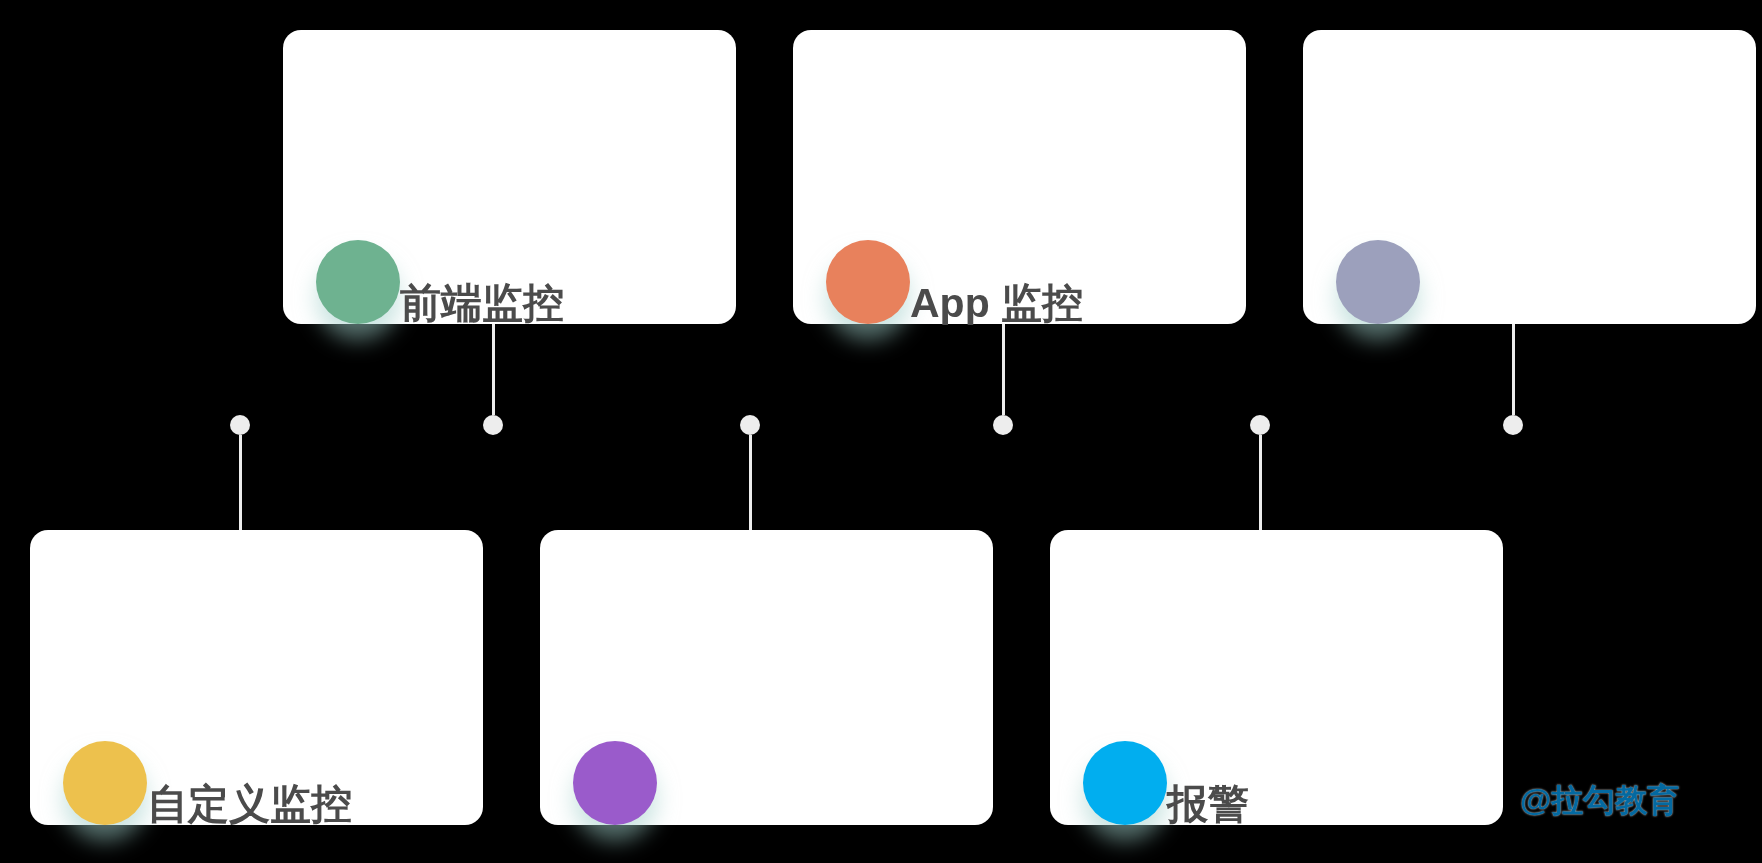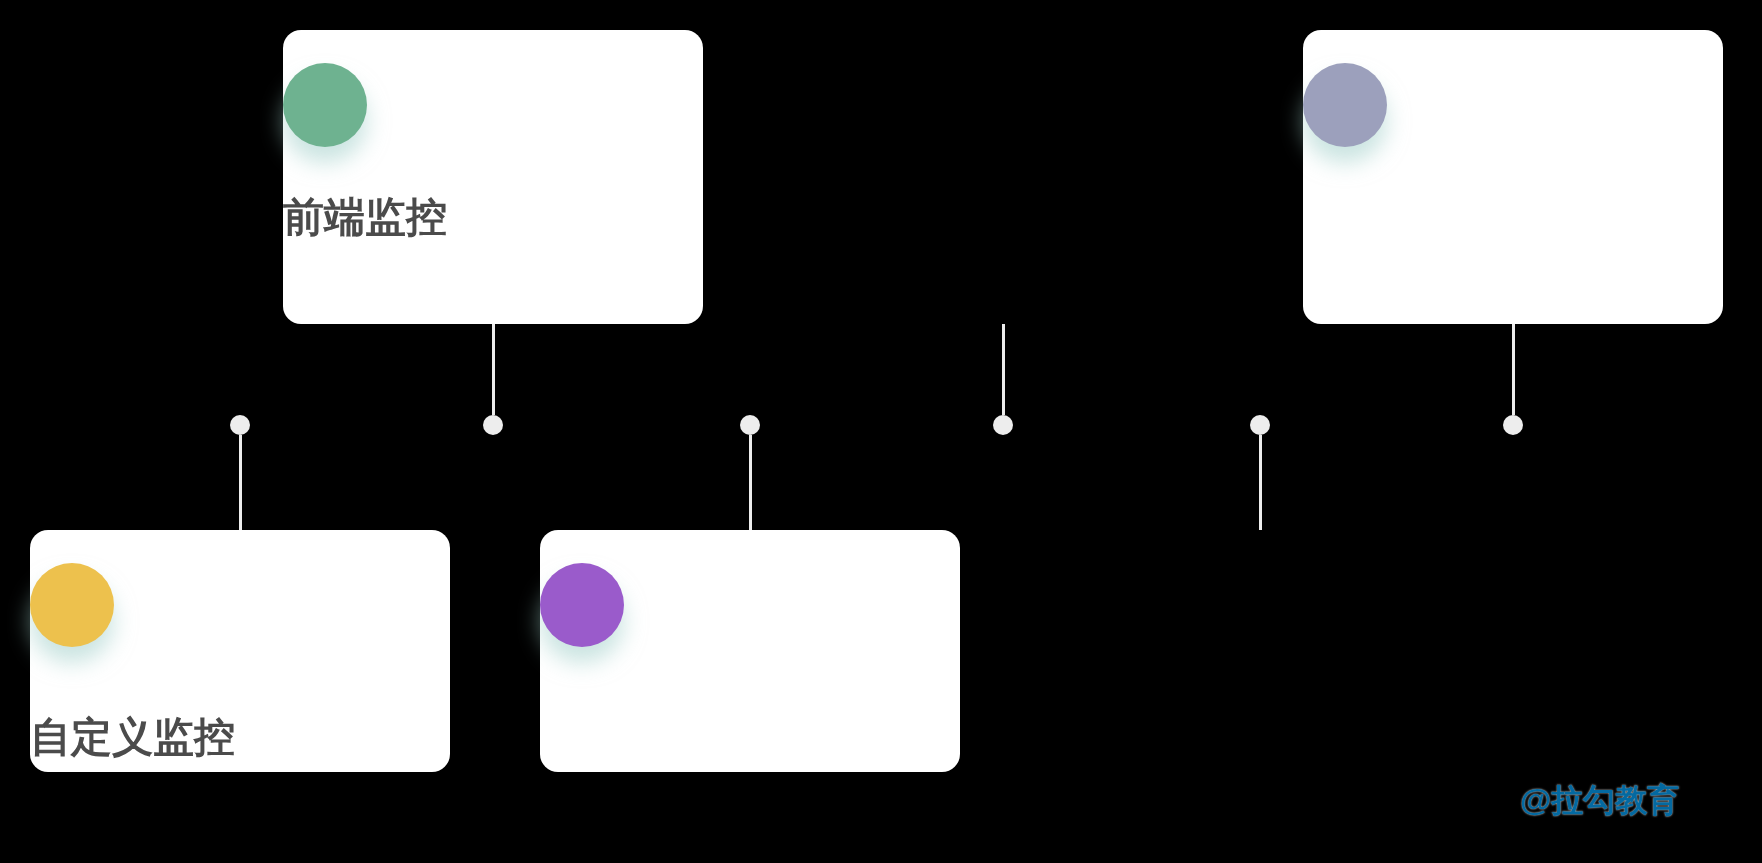--- a/index.html
+++ b/index.html
@@ -16,25 +16,26 @@
     font-family: "Liberation Sans", "DejaVu Sans", sans-serif;
   }
 
   
   .card {
     position: absolute;
     width: 420px;
     background: #ffffff;
     border-radius: 18px;
     display: flex;
-    flex-direction: column;
-    align-items: flex-start;
+    flex-direction: row;
+    align-items: flex-end;
+    padding-left: 33px;
   }
   .row-top .cardbox, .card.row-top { height: 294px; top: 30px; }
-  .card.row-bottom { height: 242px; top: 530px; }
+  .card.row-bottom { height: 295px; top: 530px; }
 
   .card-1 { left: 283px; }
   .card-2 { left: 793px; }
   .card-3 { left: 1303px; }
   .card-4 { left: 30px; }
   .card-5 { left: 540px; }
   .card-6 { left: 1050px; }
 
   .circle {
     width: 84px;
@@ -104,34 +105,42 @@
 </head>
 <body>
 
 <div class="canvas">
 
   <div class="card row-top card-1">
     <div class="circle" style="background-color: rgb(110, 178, 144);"></div>
     <div class="card-label">前端监控</div>
   </div>
 
+  <div class="card row-top card-2">
+    <div class="circle" style="background-color: rgb(232, 129, 92);"></div>
+    <div class="card-label">App 监控</div>
+  </div>
 
   <div class="card row-top card-3">
     <div class="circle" style="background-color: rgb(156, 160, 188);"></div>
   </div>
 
   <div class="card row-bottom card-4">
     <div class="circle" style="background-color: rgb(237, 193, 77);"></div>
     <div class="card-label">自定义监控</div>
   </div>
 
   <div class="card row-bottom card-5">
     <div class="circle" style="background-color: rgb(154, 91, 203);"></div>
   </div>
 
+  <div class="card row-bottom card-6">
+    <div class="circle" style="background-color: rgb(1, 174, 239);"></div>
+    <div class="card-label">报警</div>
+  </div>
 
   <div class="connector from-top conn-1">
     <div class="stem"></div>
     <div class="dot"></div>
   </div>
   <div class="connector from-top conn-2">
     <div class="stem"></div>
     <div class="dot"></div>
   </div>
   <div class="connector from-top conn-3">

